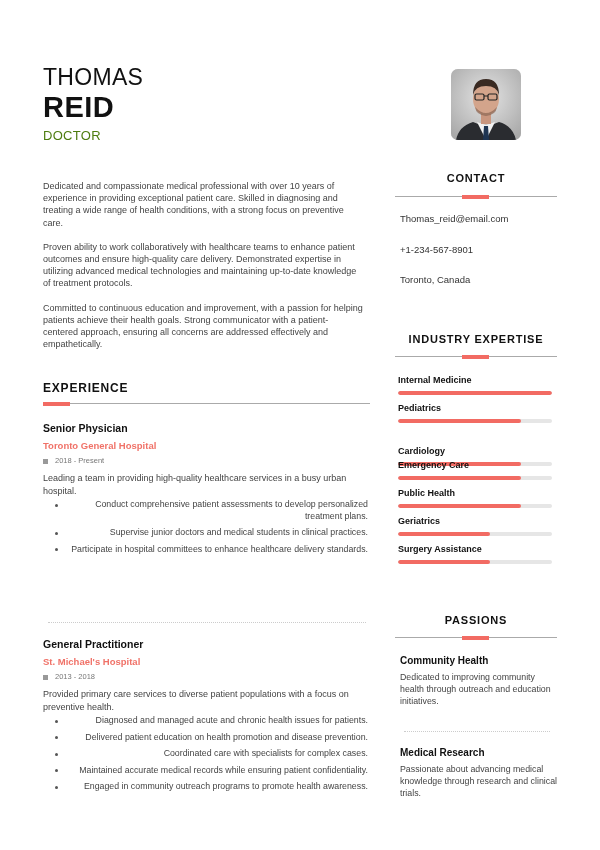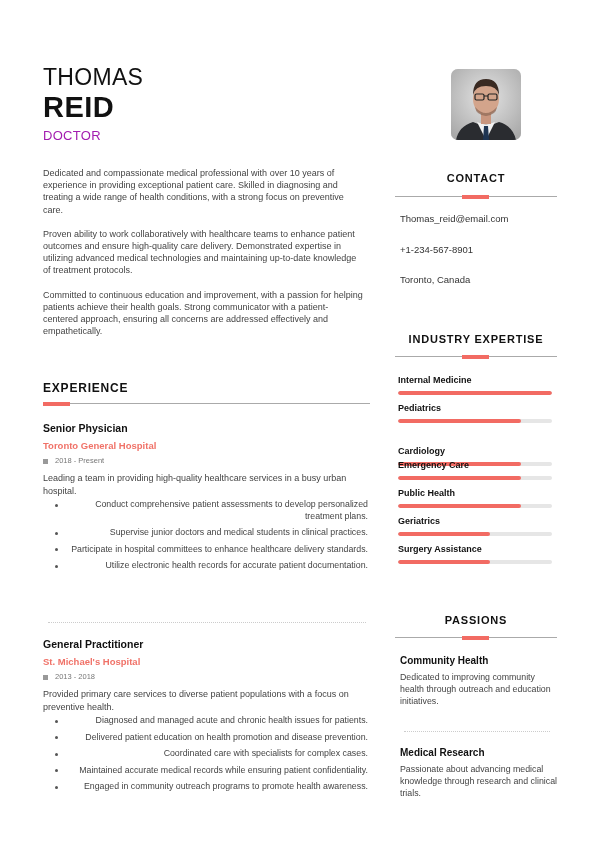--- a/index.html
+++ b/index.html
@@ -1,25 +1,25 @@
 <!DOCTYPE html>
 <html><head>
 <meta charset="utf-8">
 <style>
   * { box-sizing: border-box; margin: 0; padding: 0; }
   html, body { width: 600px; height: 850px; background: #ffffff; overflow: hidden; }
   body { font-family: "Liberation Sans", "DejaVu Sans", sans-serif; color: #222; position: relative; }
 
   .first-name { position: absolute; left: 43px; top: 66px; font-size: 23px; font-weight: 400; letter-spacing: 0.3px; color: #111; line-height: 1; }
   .last-name { position: absolute; left: 43px; top: 93px; font-size: 29px; font-weight: 700; letter-spacing: 0.5px; color: #111; line-height: 1; }
-  .role { position: absolute; left: 43px; top: 129px; font-size: 13px; color: #a21caf; letter-spacing: 0.3px; line-height: 1; }
+  .role { position: absolute; left: 43px; top: 129px; font-size: 13px; color: #4d7c0f; letter-spacing: 0.3px; line-height: 1; }
 
   .photo { position: absolute; left: 451px; top: 69px; width: 70px; height: 71px; border-radius: 7px; overflow: hidden; background: linear-gradient(180deg,#d8d8d8,#b8b8b8); }
 
-  .summary { position: absolute; left: 43px; top: 167px; width: 320px; font-size: 9px; line-height: 12.2px; color: #444; }
+  .summary { position: absolute; left: 43px; top: 180px; width: 320px; font-size: 9px; line-height: 12.2px; color: #444; }
   .summary p { margin-bottom: 12px; }
 
   .sec-title-left { position: absolute; left: 43px; top: 381px; font-size: 12px; font-weight: 700; letter-spacing: 0.8px; color: #111; }
   .sec-line-left { position: absolute; left: 43px; top: 403px; width: 327px; height: 1px; background: #aaa; }
   .sec-accent-left { position: absolute; left: 43px; top: 402px; width: 27px; height: 4px; background: #f26b63; }
 
   .job { position: absolute; left: 43px; width: 325px; }
   .job-title { font-size: 10.5px; font-weight: 700; color: #111; line-height: 14px; }
   .job-company { font-size: 9.5px; font-weight: 700; color: #f07268; margin-top: 4px; line-height: 13px; }
   .job-date { font-size: 7.5px; color: #777; margin-top: 4px; display: flex; align-items: center; line-height: 10px; }
@@ -91,21 +91,20 @@
   <div class="job-company">Toronto General Hospital</div>
   <div class="job-date">
     <span class="cal-icon"></span>
     <span>2018 - Present</span>
   </div>
   <div class="job-desc">Leading a team in providing high-quality healthcare services in a busy urban hospital.</div>
   <ul class="job-bullets">
     <li>Conduct comprehensive patient assessments to develop personalized treatment plans.</li>
     <li>Supervise junior doctors and medical students in clinical practices.</li>
     <li>Participate in hospital committees to enhance healthcare delivery standards.</li>
-    <li>Utilize electronic health records for accurate patient documentation.</li>
   </ul>
 </div>
 
 <div class="dot-sep" style="top:622px;"></div>
 
 <div class="job" style="top:637px;">
   <div class="job-title">General Practitioner</div>
   <div class="job-company">St. Michael's Hospital</div>
   <div class="job-date">
     <span class="cal-icon"></span>

